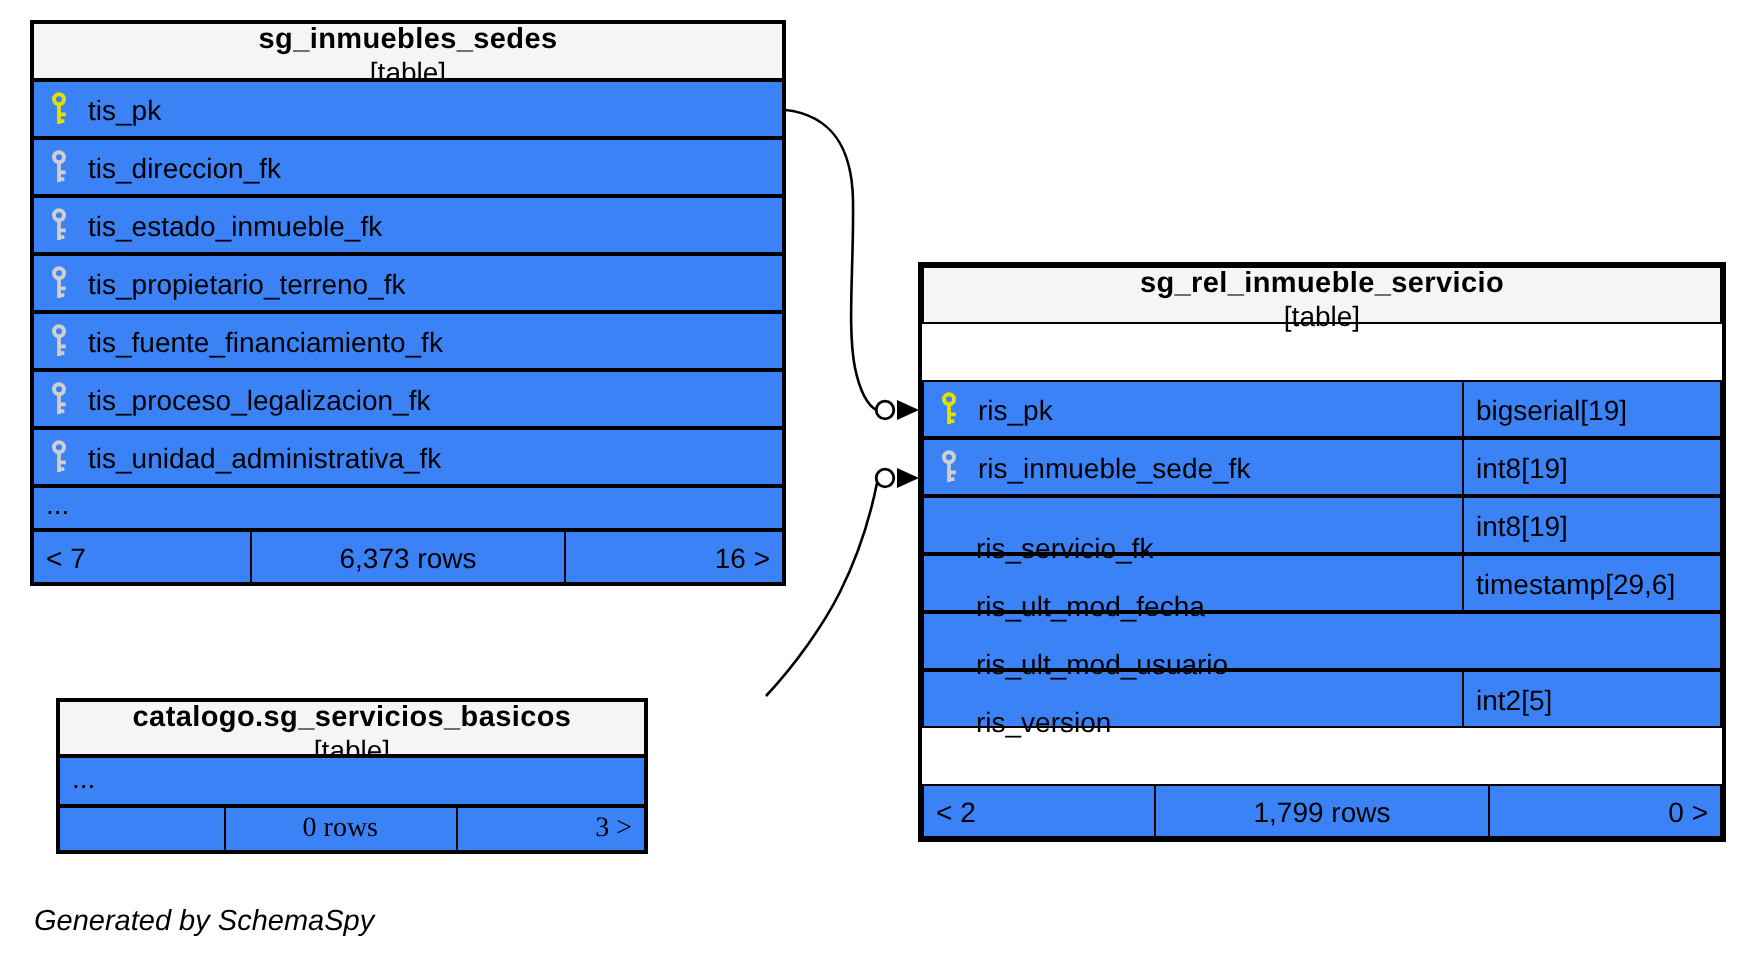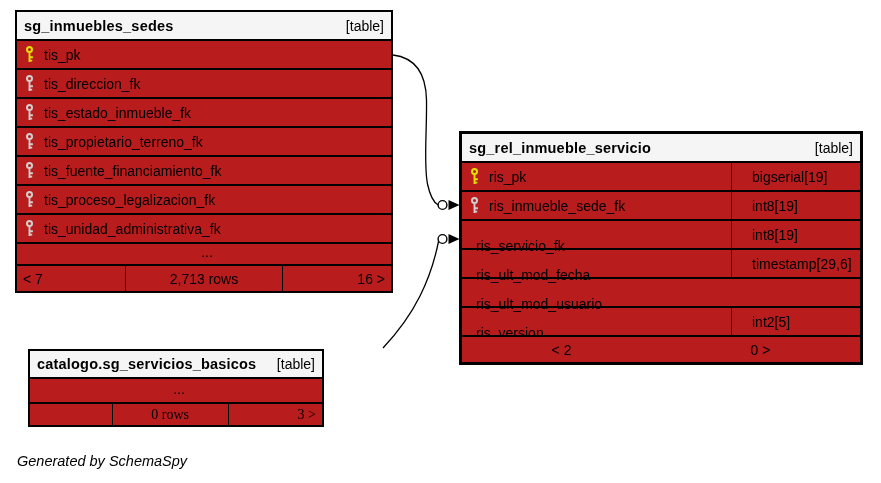--- a/index.html
+++ b/index.html
@@ -12,37 +12,37 @@
   .edges { position:absolute; left:0; top:0; pointer-events:none; z-index:1; }
 
   .tbl {
     position:absolute; box-sizing:border-box; z-index:2;
     background:#ffffff; border:1px solid #000;
     display:flex; flex-direction:column;
   }
   .tbl.focus { border-width:2px; }
 
   .thead, .trow, .ellipsis-row, .tfoot {
-    box-sizing:border-box; border:1px solid #000; background:#b91c1c;
-    display:flex; align-items:center; flex:none;justify-content:center;
+    box-sizing:border-box; border:1px solid #000; background:#3b82f6;
+    display:flex; align-items:center; flex:none;
   }
   .thead {
     background:var(--header-bg,#f5f5f5);
-    justify-content:space-between; padding:0 7px; height:29px;
+    justify-content:space-between; padding:0 7px; height:29px;flex-direction:column;
   }
   .tbl.focus .thead { height:29px; }
   .thead .title { font-weight:bold; font-size:14.5px; letter-spacing:0.2px; }
   .thead .badge { font-size:14px; }
 
   .trow { height:29px; padding:0; }
   .cell { display:flex; align-items:center; height:100%; box-sizing:border-box; }
   .cell.name { flex:1 1 auto; padding-left:8px; }
-  .cell.name.nokey { padding-left:14px;margin-top:22px; }
+  .cell.name.nokey { padding-left:26px;margin-top:22px; }
   .cell.name .keyicon { margin-right:9px; flex:none; }
-  .cell.type { flex:0 0 129px; border-left:1px solid #000; padding-left:20px; }
+  .cell.type { flex:0 0 129px; border-left:1px solid #000; padding-left:6px; }
 
   .ellipsis-row { height:22px; padding:0 0 4px 6px; font-size:14px; }
   .tbl3 .ellipsis-row { height:25px; }
 
   .tfoot { height:27px; padding:0; }
   .tbl3 .tfoot { height:23px;font-family:Liberation Serif, serif; }
   .fcell { height:100%; display:flex; align-items:center; box-sizing:border-box; }
   .fcell.l { flex:0 0 29%; padding-left:6px; justify-content:flex-start; }
   .fcell.c { flex:1 1 auto; border-left:1px solid #000; border-right:1px solid #000; justify-content:center; }
   .fcell.r { flex:0 0 29%; padding-right:6px; justify-content:flex-end; }
@@ -129,26 +129,26 @@
             <circle cx="4.5" cy="3.6" r="2.5" fill="none" stroke="#cfcfcf" stroke-width="2"></circle>
             <path d="M4.5,6.3 V16 M4.5,11.2 h3.4 M4.5,14.6 h2.7" fill="none" stroke="#cfcfcf" stroke-width="1.9"></path>
           </svg>
           <span>tis_unidad_administrativa_fk</span>
         </div>
       </div>
     </div>
   <div class="ellipsis-row">...</div>
   <div class="tfoot">
     <div class="fcell l">&lt; 7</div>
-    <div class="fcell c">2,713 rows</div>
+    <div class="fcell c">6,373 rows</div>
     <div class="fcell r">16 &gt;</div>
   </div>
 </div>
 
-<div class="tbl tbl2 focus" style="left:459px; top:131px; width:404px;">
+<div class="tbl tbl2 focus" style="left:459px; top:131px; width:404px;gap:28px;">
   <div class="thead">
     <span class="title">sg_rel_inmueble_servicio</span>
     <span class="badge">[table]</span>
   </div>
   <div class="rows">
       <div class="trow">
         <div class="cell name">
           <svg width="10" height="17" viewBox="0 0 10 17" class="keyicon">
             <circle cx="4.5" cy="3.6" r="2.5" fill="none" stroke="#e1e100" stroke-width="2"></circle>
             <path d="M4.5,6.3 V16 M4.5,11.2 h3.4 M4.5,14.6 h2.7" fill="none" stroke="#e1e100" stroke-width="1.9"></path>
@@ -186,20 +186,21 @@
       </div>
       <div class="trow">
         <div class="cell name nokey">
           <span>ris_version</span>
         </div>
         <div class="cell type">int2[5]</div>
       </div>
     </div>
   <div class="tfoot">
     <div class="fcell l">&lt; 2</div>
+    <div class="fcell c">1,799 rows</div>
     <div class="fcell r">0 &gt;</div>
   </div>
 </div>
 
 <div class="tbl tbl3" style="left:28px; top:349px; width:296px;">
   <div class="thead" style="height:28px;">
     <span class="title">catalogo.sg_servicios_basicos</span>
     <span class="badge">[table]</span>
   </div>
   <div class="ellipsis-row">...</div>

